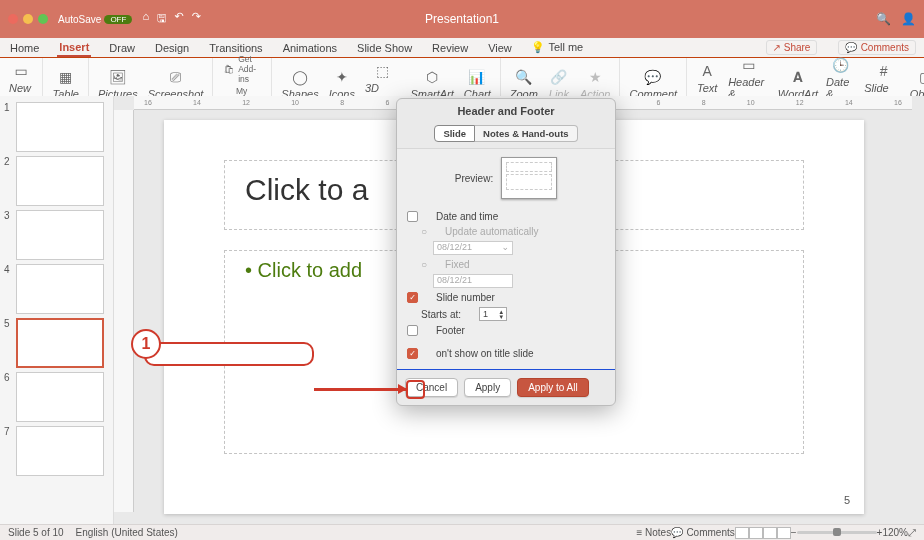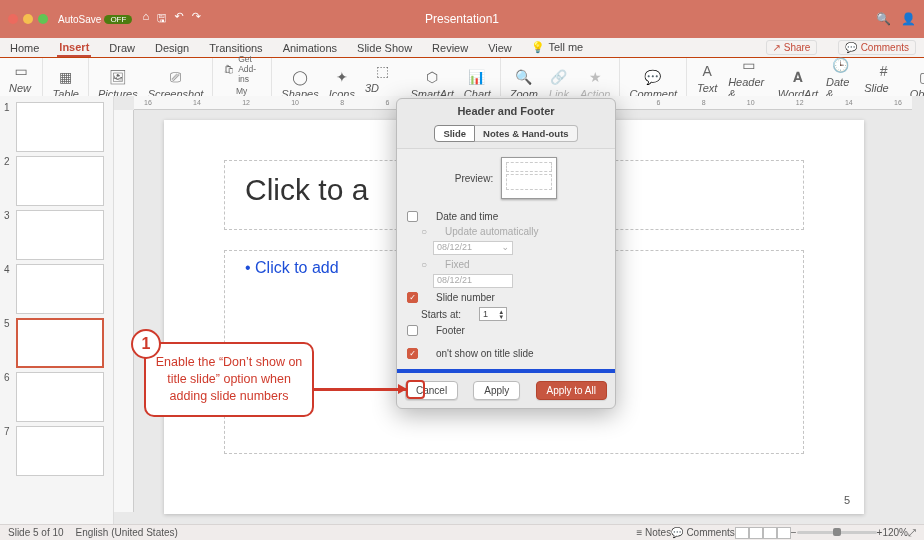--- a/index.html
+++ b/index.html
@@ -39,21 +39,21 @@
 .thumb { display: flex; align-items: flex-start; padding: 2px 4px; gap: 4px; }
 .thumb .num { width: 8px; font-size: 10px; color: #555; }
 .thumb .prev { width: 88px; height: 50px; background: #fff; border: 1px solid #ccc; }
 .thumb.sel .prev { border: 2px solid #d25b41; }
 .canvas-wrap { flex: 1; position: relative; background: #e9e9e9; }
 .ruler-h { position: absolute; top: 0; left: 20px; right: 12px; height: 14px; background: #f7f7f7; border-bottom: 1px solid #ccc; font-size: 7px; color: #888; display: flex; justify-content: space-between; padding: 0 10px; align-items: center; }
 .ruler-v { position: absolute; top: 14px; left: 0; width: 20px; bottom: 12px; background: #f7f7f7; border-right: 1px solid #ccc; }
 .slide { position: absolute; top: 24px; left: 50px; width: 700px; height: 394px; background: #fff; box-shadow: 0 1px 4px rgba(0,0,0,.2); }
 .ph { position: absolute; border: 1px dashed #c4c4c4; }
 .ph.title { top: 40px; left: 60px; right: 60px; height: 70px; font-size: 30px; color: #333; padding: 12px 20px; }
-.ph.body { top: 130px; left: 60px; right: 60px; bottom: 60px; font-size: 16px; color: #1d4ed8; padding: 8px 20px; }
+.ph.body { top: 130px; left: 60px; right: 60px; bottom: 60px; font-size: 20px; color: #4d7c0f; padding: 8px 20px; }
 .pg-num { position: absolute; bottom: 8px; right: 14px; font-size: 11px; color: #555; }
 
 
 .dialog { position: absolute; top: 98px; left: 396px; width: 220px; background: #eaeaea; border: 1px solid #bcbcbc; border-radius: 6px; box-shadow: 0 6px 24px rgba(0,0,0,.3); font-size: 10px; color: #444; }
 .dialog .hdr { text-align: center; font-weight: 600; padding: 6px; font-size: 11px; }
 .dialog .tabs { display: flex; justify-content: center; gap: 0; margin: 2px auto 6px; }
 .dialog .tabs .tb { border: 1px solid #bbb; padding: 2px 8px; background: #f4f4f4; font-size: 9.5px; }
 .dialog .tabs .tb:first-child { border-radius: 4px 0 0 4px; background:#fff; border-color:#888; font-weight:600;}
 .dialog .tabs .tb:last-child { border-radius: 0 4px 4px 0; border-left: none; font-weight: bold; }
 .dialog .body { background:rgba(255,255,255,0.2); border-top:1px solid #d7d7d7; }
@@ -64,21 +64,21 @@
 .dialog .preview-box::after { top:16px; left:4px; right:4px; bottom:8px; }
 .dialog .opts { padding: 2px 10px 8px; }
 .dialog .row { display:flex; align-items:center; gap:18px; padding: 2px 0; }
 .dialog .row.ind { padding-left: 14px; }
 .dialog .row.ind2 { padding-left: 26px; }
 .dialog .cb { width:11px; height:11px; border:1px solid #999; border-radius:2px; background:#fff; display:inline-flex; align-items:center; justify-content:center; font-size:8px; color:#fff;}
 .dialog .cb.on { background:#d25b41; border-color:#d25b41; }
 .dialog .dis { color:#aaa; }
 .dialog .datebox { width:80px; height:14px; border:1px solid #ccc; background:#fff; font-size:9px; padding:0 3px; color:#aaa; display:flex; align-items:flex-start;}
 .dialog .spin { width:28px; height:14px; border:1px solid #aaa; background:#fff; font-size:9px; padding:0 3px; display:flex; align-items:center; justify-content:space-between;}
-.dialog .actions { display:flex; justify-content:space-between; gap:6px; padding:8px; border-top:4px solid #1d4ed8; }
+.dialog .actions { display:flex; justify-content:flex-start; gap:6px; padding:8px; border-top:1px solid #1d4ed8; }
 .dialog .btn { padding:3px 10px; border:1px solid #bbb; border-radius:4px; background:#fff; font-size:10px; box-shadow:0 1px 1px rgba(0,0,0,.1);}
 .dialog .btn.primary { background:#c75640; color:#fff; border-color:#b4452f; }
 
 
 .annot { position: absolute; top: 342px; left: 144px; width: 170px; border: 2.5px solid #cf3a2b; border-radius: 10px; background: #fff; padding: 10px 8px 10px; text-align:center; color:#cf3a2b; font-size:12.5px; line-height:1.35;}
 .annot .circ { position:absolute; top:-15px; left:-15px; width:30px; height:30px; border:2.5px solid #cf3a2b; border-radius:50%; background:#fff; display:flex; align-items:center; justify-content:center; font-size:16px; font-weight:700; color:#cf3a2b;}
 .arrow { position:absolute; top:388px; left:314px; width:92px; height:2.5px; background:#cf3a2b; }
 .arrow::after { content:""; position:absolute; right:-1px; top:-4px; border-left:9px solid #cf3a2b; border-top:5px solid transparent; border-bottom:5px solid transparent; }
 .hl { position:absolute; top:380px; left:406px; width:19px; height:19px; border:2.5px solid #cf3a2b; border-radius:4px; }
 
@@ -373,21 +373,20 @@
   </div>
   <div class="actions">
     <div class="btn">Cancel</div>
     <div class="btn">Apply</div>
     <div class="btn primary">Apply to All</div>
   </div>
 </div>
 
 <div class="annot">
   <div class="circ">1</div>
-  <div>Enable the “Don’t show on title slide” option when adding slide numbers</div>
 </div>
 <div class="arrow"></div>
 <div class="hl"></div>
 
 <div class="status">
   <span>Slide 5 of 10</span>
   <span>English (United States)</span>
   <div class="right">
     <span>≡ <span>Notes</span></span>
     <span>💬 <span>Comments</span></span>

